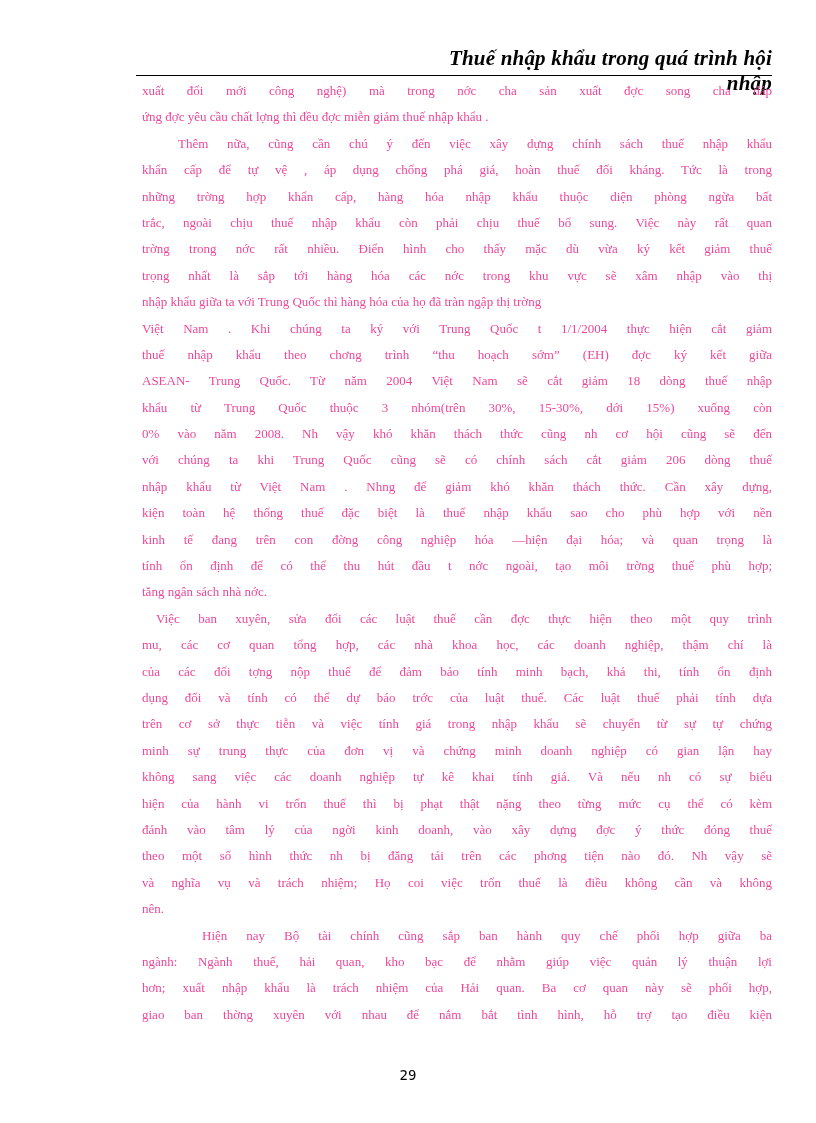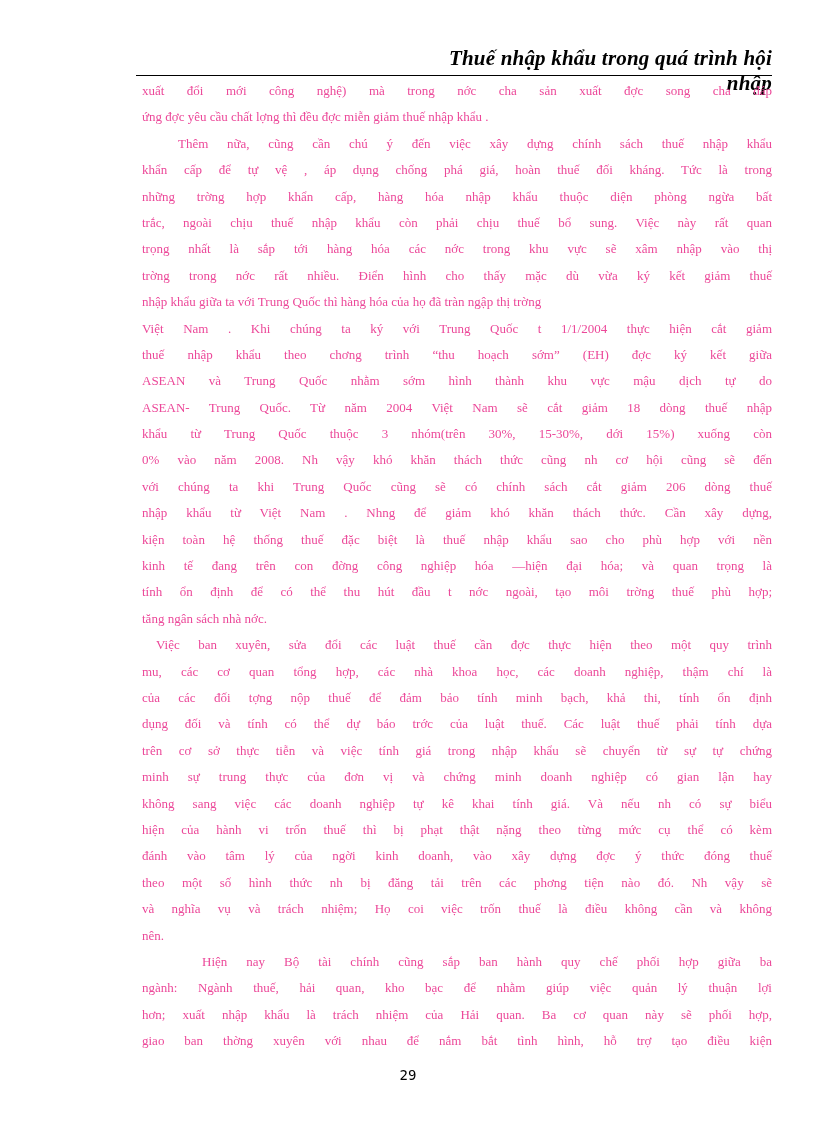--- a/index.html
+++ b/index.html
@@ -36,26 +36,25 @@
   <div class="running-header">Thuế nhập khẩu trong quá trình hội nhập</div>
   <div class="header-rule"></div>
 
   <div class="body-text">
     <span class="line">xuất đổi mới công nghệ) mà trong nớc   cha   sản xuất đợc   song cha   đáp</span>
     <span class="line last">ứng đợc   yêu cầu chất lợng   thì đều đợc   miễn giảm thuế nhập khẩu .</span>
     <span class="line indent1">Thêm nữa, cũng cần chú ý đến việc xây dựng chính sách thuế nhập khẩu</span>
     <span class="line">khẩn cấp để tự vệ , áp dụng chống phá giá, hoàn thuế đối kháng. Tức là trong</span>
     <span class="line">những trờng   hợp khẩn cấp, hàng hóa nhập khẩu thuộc diện phòng ngừa bất</span>
     <span class="line">trắc, ngoài chịu thuế nhập khẩu còn phải chịu thuế bổ sung. Việc này rất quan</span>
+    <span class="line">trờng   trong nớc   rất nhiều. Điển hình cho thấy mặc dù vừa ký kết  giảm thuế</span>
     <span class="line">trọng nhất là sắp tới hàng hóa các nớc   trong khu vực sẽ xâm nhập vào thị</span>
-    <span class="line">trờng   trong nớc   rất nhiều. Điển hình cho thấy mặc dù vừa ký kết  giảm thuế</span>
     <span class="line last">nhập khẩu giữa ta với Trung Quốc thì hàng hóa của họ đã tràn ngập thị trờng</span>
     <span class="line">Việt Nam . Khi chúng ta ký   với Trung Quốc t   1/1/2004 thực hiện cắt giảm</span>
     <span class="line">thuế nhập khẩu theo chơng   trình “thu hoạch sớm” (EH) đợc   ký kết giữa</span>
-    <span class="line">ASEAN và Trung Quốc nhằm sớm hình thành khu vực mậu dịch tự do</span>
     <span class="line">ASEAN- Trung Quốc. Từ năm 2004 Việt Nam sẽ cắt giảm 18 dòng thuế nhập</span>
     <span class="line">khẩu từ Trung Quốc thuộc 3 nhóm(trên 30%, 15-30%, dới   15%) xuống còn</span>
     <span class="line">0% vào năm 2008. Nh   vậy khó khăn thách thức cũng nh   cơ hội cũng sẽ đến</span>
     <span class="line">với chúng ta khi Trung Quốc cũng sẽ có chính sách cắt giảm 206 dòng thuế</span>
     <span class="line">nhập khẩu từ Việt Nam . Nhng   để giảm khó khăn thách thức. Cần xây dựng,</span>
     <span class="line">kiện toàn hệ thống thuế đặc biệt là thuế nhập khẩu sao cho phù hợp với nền</span>
     <span class="line">kinh tế đang trên con đờng   công nghiệp hóa —hiện đại hóa; và quan trọng là</span>
     <span class="line">tính ổn định để có thể thu hút đầu t   nớc   ngoài, tạo môi trờng   thuế phù hợp;</span>
     <span class="line last">tăng ngân sách nhà nớc.</span>
     <span class="line indent0">Việc ban xuyên, sửa đổi các luật thuế cần đợc   thực hiện theo một quy trình</span>

